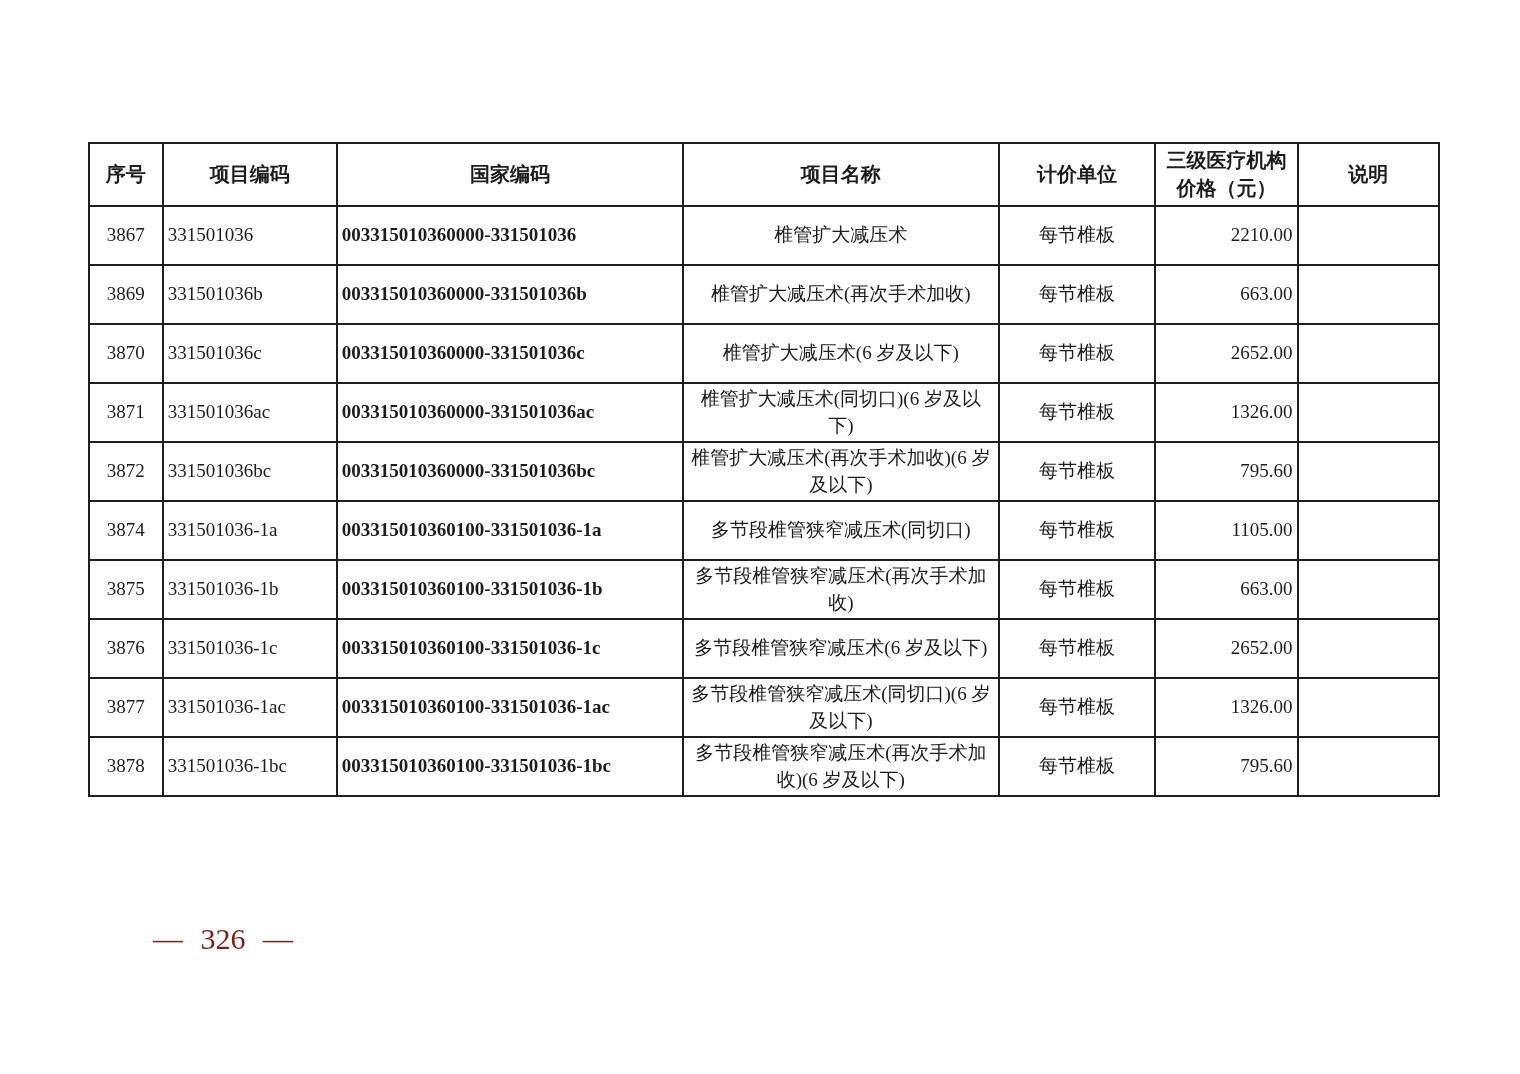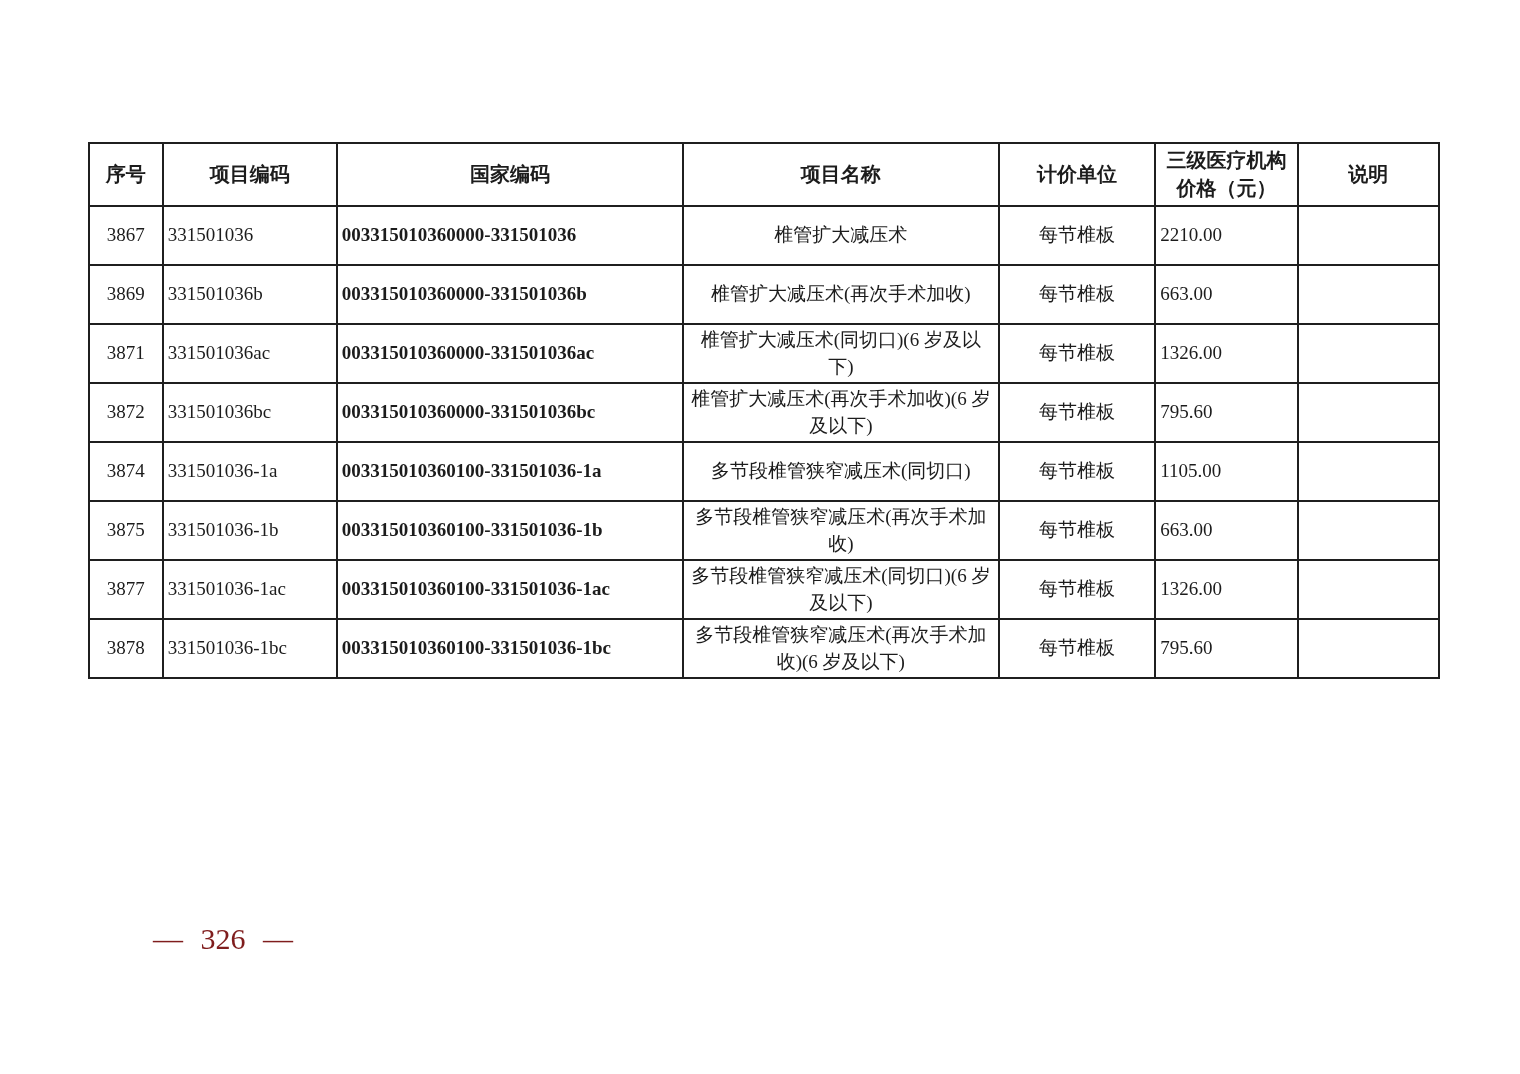--- a/index.html
+++ b/index.html
@@ -52,21 +52,21 @@
   .col-name  { width: 308px; margin-top: 36px; }
   .col-unit  { width: 153px; }
   .col-price { width: 139px; }
   .col-note  { width: 138px; }
 
   td.col-seq   { text-align: center; }
   td.col-code  { text-align: left; padding-left: 3px; }
   td.col-ncode { text-align: left; padding-left: 3px; font-weight: bold; }
   td.col-name  { text-align: center; padding-left: 4px; }
   td.col-unit  { text-align: center; }
-  td.col-price { text-align: left; }
+  td.col-price { text-align: right; }
   td.col-note  { text-align: center; }
 
   .page-footer {
     position: absolute;
     left: 153px;
     top: 922px;
     font-size: 30px;
     color: #7f1d1d;
     word-spacing: 10px;
     white-space: pre;
@@ -111,20 +111,29 @@
         <tr>
           <td class="col-seq">3869</td>
           <td class="col-code">331501036b</td>
           <td class="col-ncode">003315010360000-331501036b</td>
           <td class="col-name">椎管扩大减压术(再次手术加收)</td>
           <td class="col-unit">每节椎板</td>
           <td class="col-price">663.00</td>
           <td class="col-note"></td>
         </tr>
         <tr>
+          <td class="col-seq">3870</td>
+          <td class="col-code">331501036c</td>
+          <td class="col-ncode">003315010360000-331501036c</td>
+          <td class="col-name">椎管扩大减压术(6 岁及以下)</td>
+          <td class="col-unit">每节椎板</td>
+          <td class="col-price">2652.00</td>
+          <td class="col-note"></td>
+        </tr>
+        <tr>
           <td class="col-seq">3871</td>
           <td class="col-code">331501036ac</td>
           <td class="col-ncode">003315010360000-331501036ac</td>
           <td class="col-name">椎管扩大减压术(同切口)(6 岁及以下)</td>
           <td class="col-unit">每节椎板</td>
           <td class="col-price">1326.00</td>
           <td class="col-note"></td>
         </tr>
         <tr>
           <td class="col-seq">3872</td>
@@ -147,20 +156,29 @@
         <tr>
           <td class="col-seq">3875</td>
           <td class="col-code">331501036-1b</td>
           <td class="col-ncode">003315010360100-331501036-1b</td>
           <td class="col-name">多节段椎管狭窄减压术(再次手术加收)</td>
           <td class="col-unit">每节椎板</td>
           <td class="col-price">663.00</td>
           <td class="col-note"></td>
         </tr>
         <tr>
+          <td class="col-seq">3876</td>
+          <td class="col-code">331501036-1c</td>
+          <td class="col-ncode">003315010360100-331501036-1c</td>
+          <td class="col-name">多节段椎管狭窄减压术(6 岁及以下)</td>
+          <td class="col-unit">每节椎板</td>
+          <td class="col-price">2652.00</td>
+          <td class="col-note"></td>
+        </tr>
+        <tr>
           <td class="col-seq">3877</td>
           <td class="col-code">331501036-1ac</td>
           <td class="col-ncode">003315010360100-331501036-1ac</td>
           <td class="col-name">多节段椎管狭窄减压术(同切口)(6 岁及以下)</td>
           <td class="col-unit">每节椎板</td>
           <td class="col-price">1326.00</td>
           <td class="col-note"></td>
         </tr>
         <tr>
           <td class="col-seq">3878</td>

